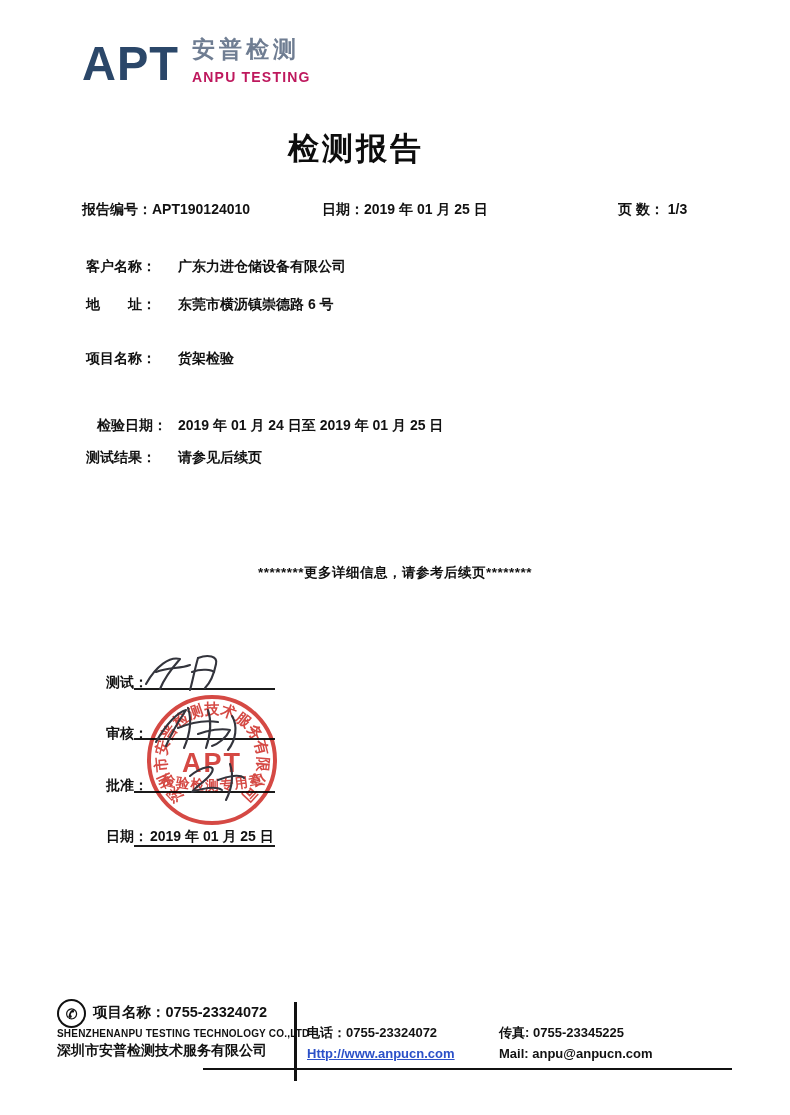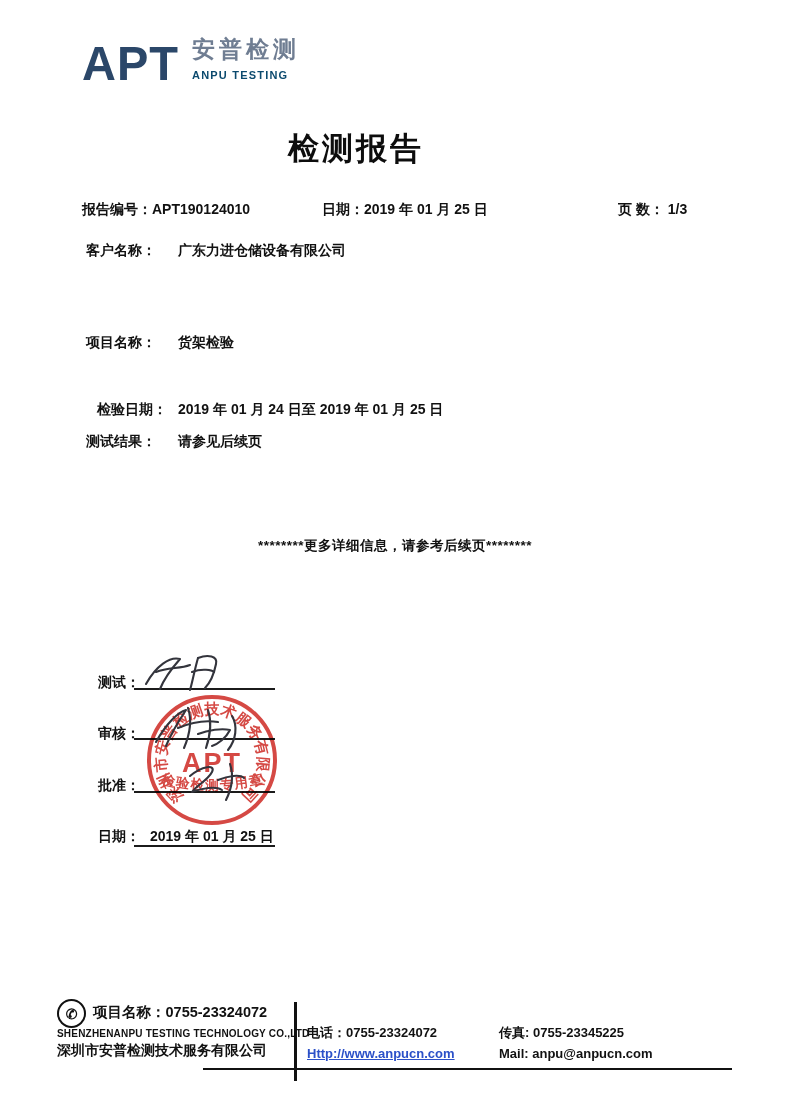--- a/index.html
+++ b/index.html
@@ -8,31 +8,31 @@
     font-family:"Liberation Sans",sans-serif;color:#111;overflow:hidden;
   }
   .abs{position:absolute;}
   
   .logo{display:flex;align-items:flex-start;gap:13px;}
   .logo-apt{
     font-size:47px;line-height:52px;font-weight:900;letter-spacing:1px;
     color:#2b4769;transform:scaleY(1.04);transform-origin:top left;
   }
   .logo-cn{font-size:23px;font-weight:600;letter-spacing:4px;color:#6f7d92;line-height:26px;}
-  .logo-en{font-size:11px;font-weight:700;letter-spacing:1.2px;color:#0c4a6e;margin-top:7px;}
+  .logo-en{font-size:14px;font-weight:700;letter-spacing:1.2px;color:#be185d;margin-top:7px;}
   
   .title{width:712px;text-align:center;font-size:31px;font-weight:700;letter-spacing:3px;color:#0d0d0d;}
   .meta span{font-size:14px;font-weight:700;}
   
   .info-row{left:86px;font-size:14px;font-weight:700;line-height:20px;white-space:nowrap;}
-  .info-row .lbl{display:inline-block;width:92px;}
+  .info-row .lbl{display:inline-block;width:92px;margin-top:16px;}
   
-  .notice{width:790px;text-align:center;font-size:13.5px;font-weight:700;letter-spacing:.5px;}
+  .notice{width:790px;text-align:center;font-size:13.5px;font-weight:700;letter-spacing:.5px;margin-top:27px;}
   
-  .sig-label{left:98px;font-size:14px;font-weight:700;}
+  .sig-label{left:106px;font-size:14px;font-weight:700;}
   .sig-line{left:134px;width:141px;height:0;border-bottom:2px solid #1b1b1b;z-index:2;}
   .sig-date{left:150px;font-size:14px;font-weight:700;z-index:2;}
   .stamp{mix-blend-mode:multiply;opacity:.93;z-index:3;}
   .stamp text{fill:#d23b35;font-weight:700;font-family:"Liberation Sans",sans-serif;}
   .sig-ink{z-index:4;}
   .sig-ink path{stroke:#33343c;stroke-width:2.1;fill:none;stroke-linecap:round;stroke-linejoin:round;}
   
   .ft{font-size:13px;font-weight:700;white-space:nowrap;}
   .ft-en{font-size:10px;font-weight:700;letter-spacing:.2px;}
   .phone-badge{
@@ -58,20 +58,21 @@
 
   <div class="abs title" style="top:128px;left:0;">检测报告</div>
 
   <div class="abs meta" style="top:201px;left:0;width:790px;height:22px;">
     <span class="abs" style="left:82px;"><span>报告编号：</span><span>APT190124010</span></span>
     <span class="abs" style="left:322px;"><span>日期：</span><span>2019 年 01 月 25 日</span></span>
     <span class="abs" style="left:618px;"><span>页 数：</span>&nbsp;<span>1/3</span></span>
   </div>
 
   <div class="abs info-row" style="top:240px;"><span class="lbl">客户名称：</span><span>广东力进仓储设备有限公司</span></div>
+  <div class="abs info-row" style="top:278px;"><span class="lbl">地　　址：</span><span>东莞市横沥镇崇德路 6 号</span></div>
   <div class="abs info-row" style="top:332px;"><span class="lbl">项目名称：</span><span>货架检验</span></div>
   <div class="abs info-row" style="top:399px;text-align:center;"><span class="lbl">检验日期：</span><span>2019 年 01 月 24 日至 2019 年 01 月 25 日</span></div>
   <div class="abs info-row" style="top:431px;"><span class="lbl">测试结果：</span><span>请参见后续页</span></div>
 
   <div class="abs notice" style="top:537px;left:0;">********更多详细信息，请参考后续页********</div>
 
   <div class="abs sig-label" style="top:674px;">测试：</div>
   <div class="abs sig-line" style="top:688px;"></div>
 
   <div class="abs sig-label" style="top:725px;">审核：</div>

